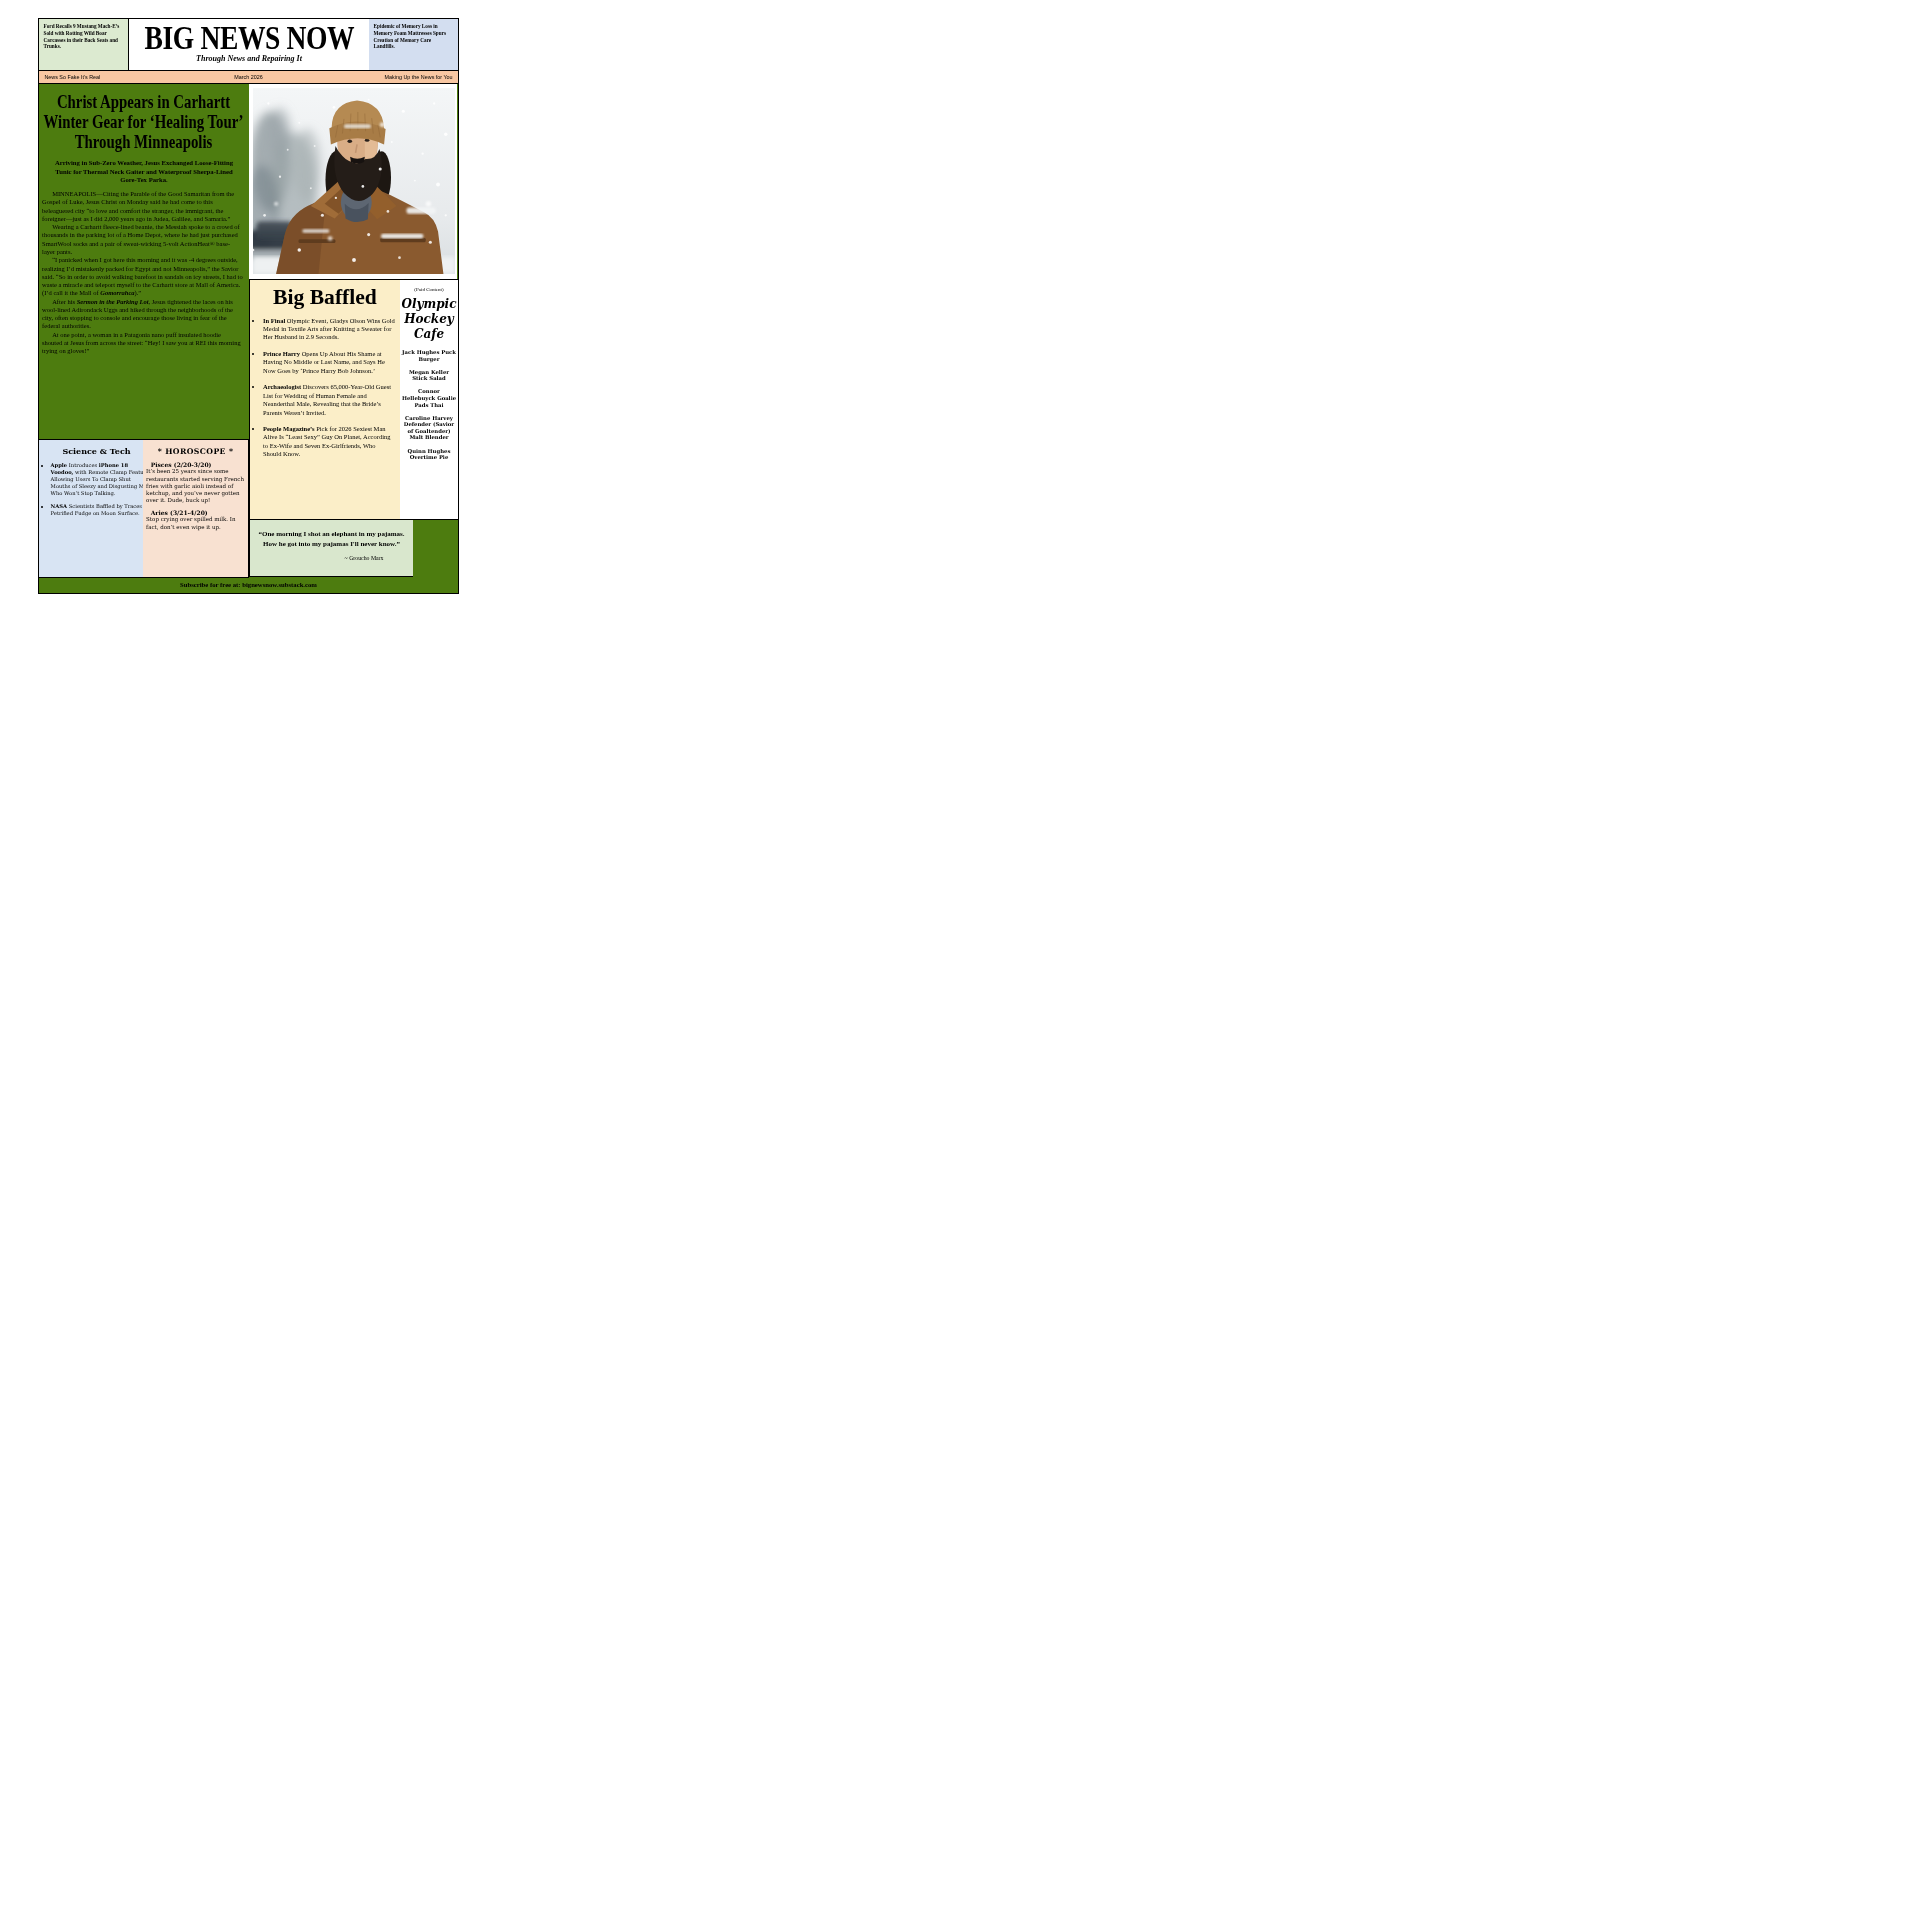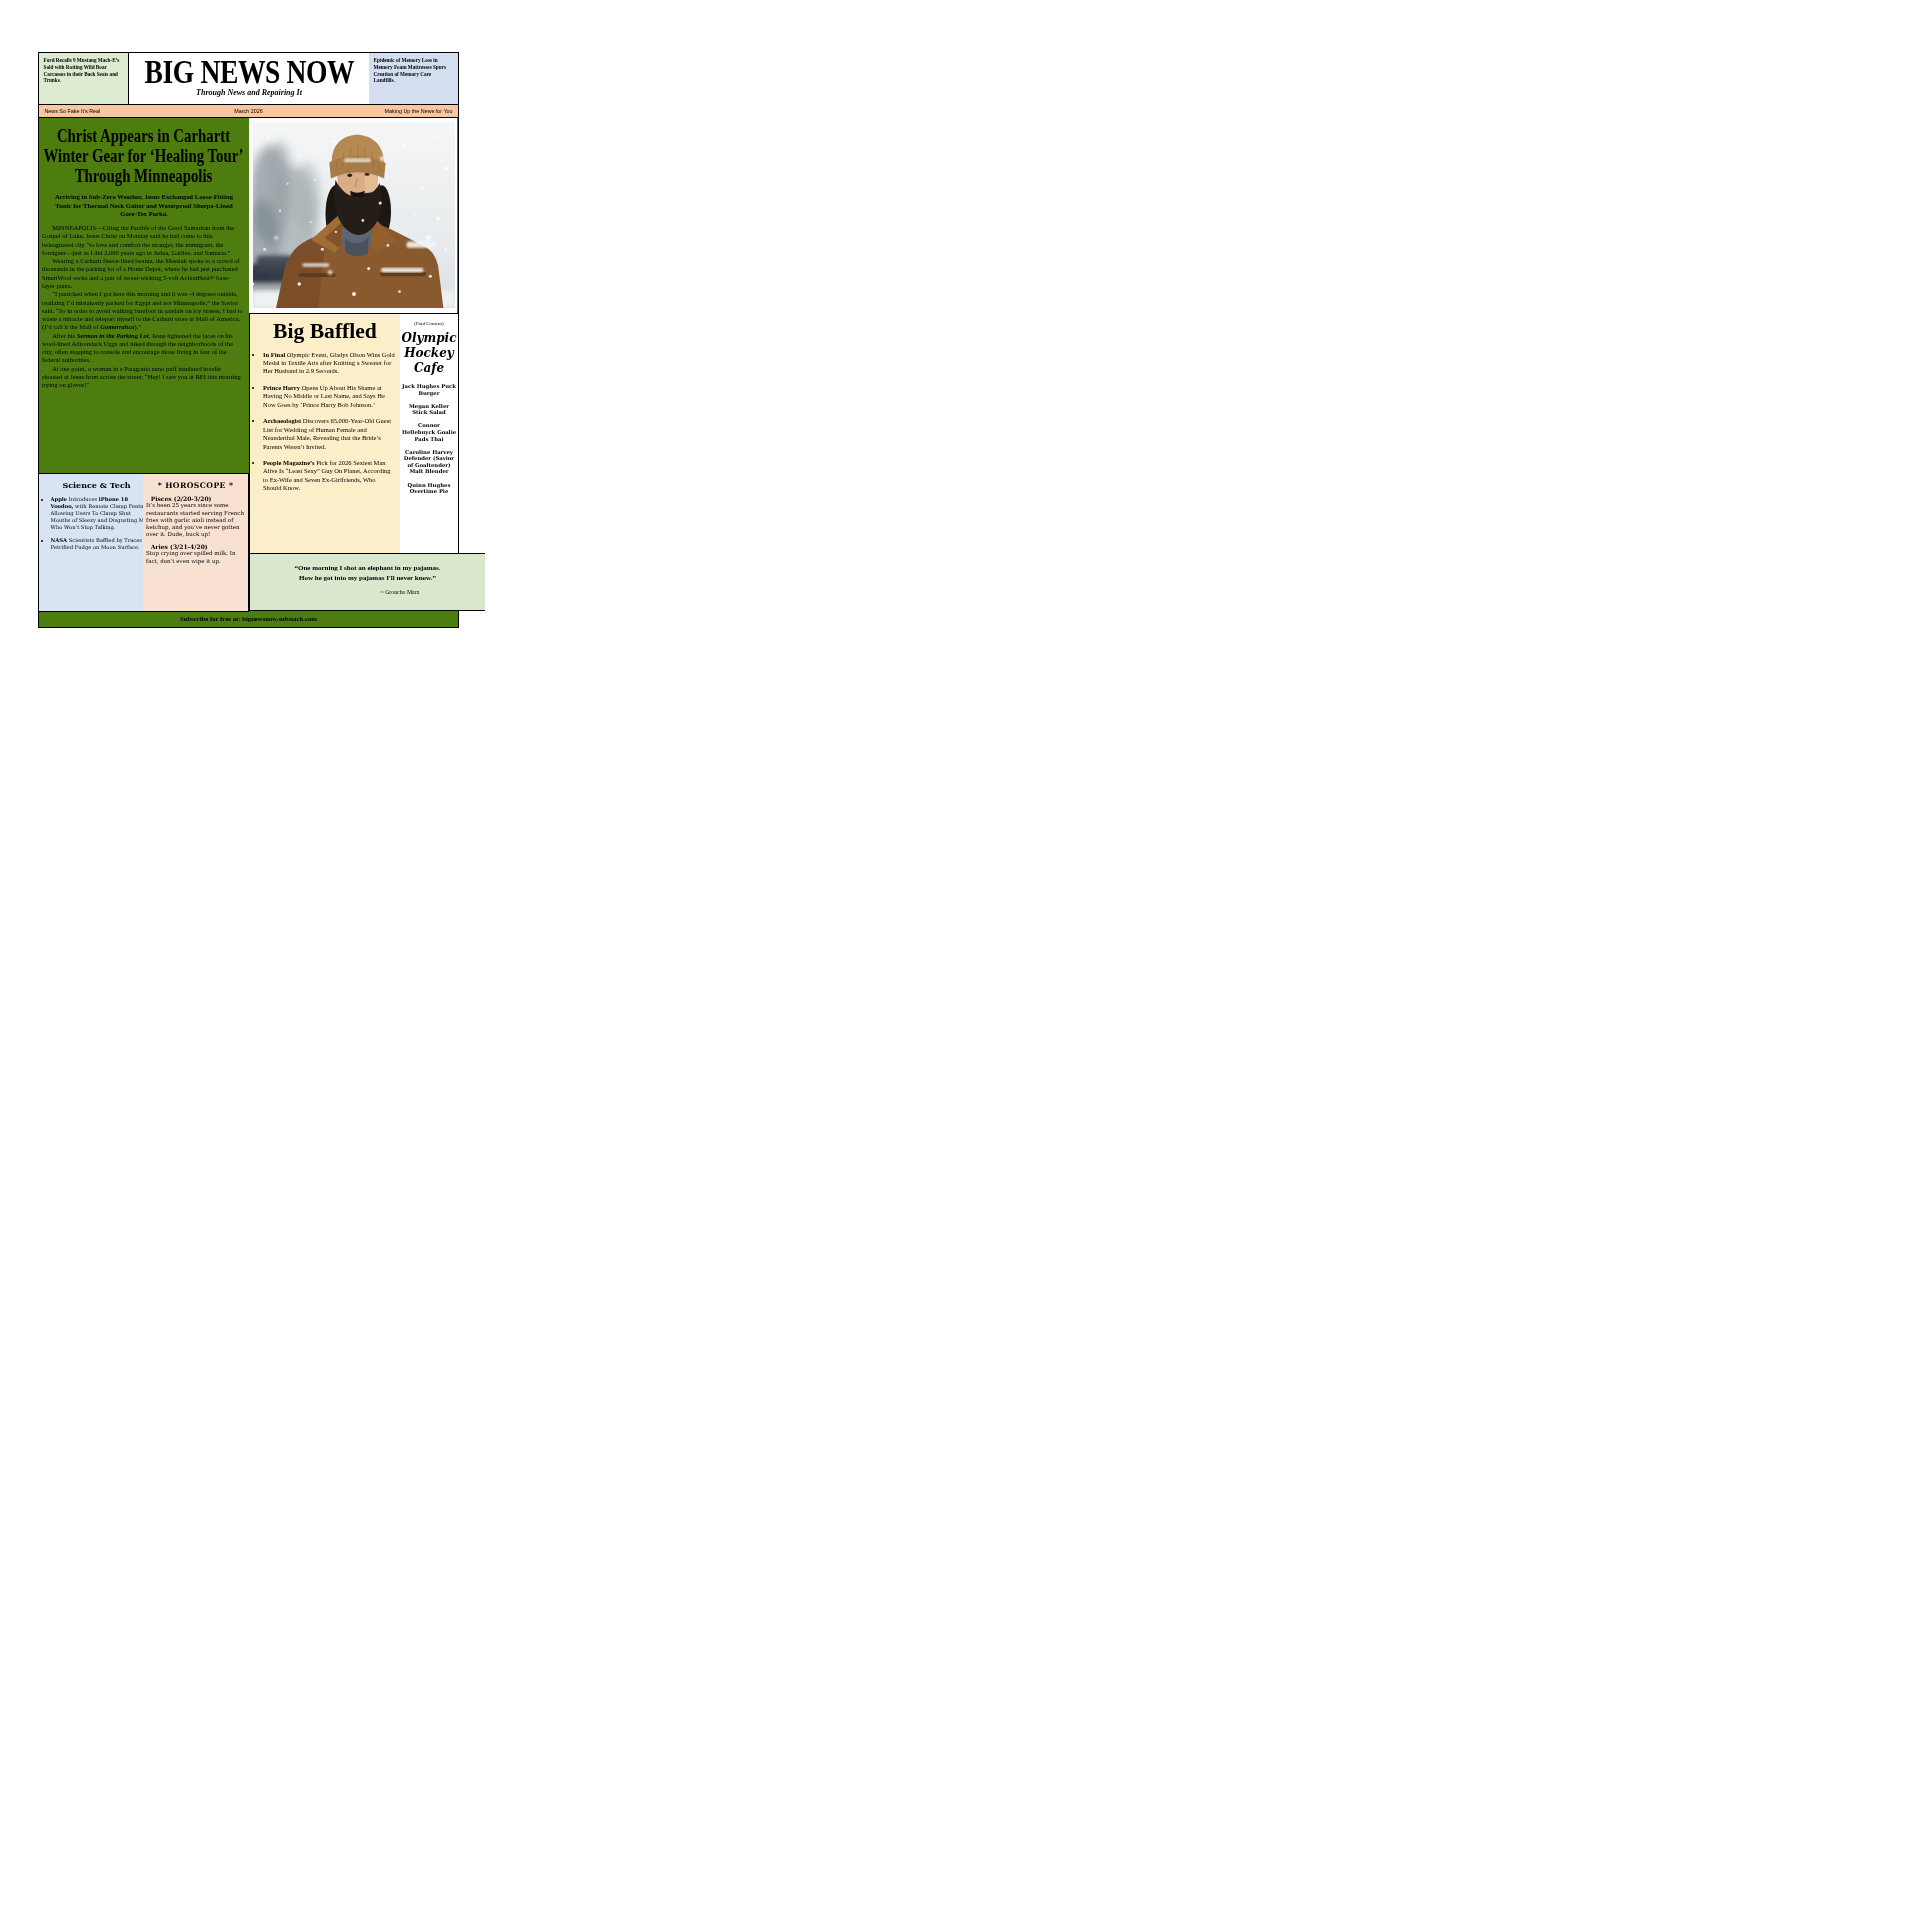--- a/index.html
+++ b/index.html
@@ -1,21 +1,21 @@
 <!DOCTYPE html>
 <html style="--c-green: #dcead0; --c-blue: #d3def0; --c-peach: #f8c7a2; --c-cream: #fbeec8; --c-pink: #f8e1d1; --c-lightblue: #d8e4f3; --c-qgreen: #d9e7cd;font-size:6.2px"><head>
 <meta charset="utf-8">
 <style>
   * { box-sizing: border-box; margin: 0; padding: 0; }
   html,body { background:#ffffff; }
   body {
     width:491px; height:636px; position:relative;
     font-family:"Liberation Serif", serif; color:#000;
   }
-  .sheet { position:absolute; left:38px; top:52px; width:421px; height:576px;border-radius:12px; }
+  .sheet { position:absolute; left:38px; top:18px; width:421px; height:576px;border-radius:12px; }
 
   
   .toprow { display:flex; height:53px; }
   .topbox { border:1.2px solid #000; padding:3.9px 4.6px; font-weight:bold; font-size:5.2px; line-height:1.32; }
   .topbox.left  { width:91px; background:var(--c-green,#dcead0); }
   .topbox.right { width:90px; background:var(--c-blue,#d3def0); border-left:none; }
   .masthead { flex:1; border:1.2px solid #000; border-right:none; border-left:none; text-align:center; overflow:hidden; background:#fff; }
   .mast-title {
     display:inline-block; margin-top:1.5px; font-weight:bold; font-size:29px; line-height:1;
     transform:scale(0.95,1.15); transform-origin:center top; white-space:nowrap; letter-spacing:-0.4px;
@@ -80,21 +80,21 @@
   .paid {
     position:absolute; left:361px; top:195px; width:58px; height:241px;
     background:#fff; border:1.2px solid #000; border-left:none; border-right:none;
     text-align:center; font-family:"DejaVu Serif", serif;
   }
   .paid-header { margin-top:7px; font-size:5px; font-family:"Liberation Serif", serif; }
   .paid-title { margin-top:5.4px; font-weight:bold; font-size:12px; line-height:1.25;font-style:italic; }
   .paid-item { margin-top:6.5px; font-weight:bold; font-size:5.3px; line-height:1.25; padding:0 1.5px; }
 
   .quote {
-    position:absolute; left:210px; top:435px; width:236px; height:58px;
+    position:absolute; left:210px; top:435px; width:164px; height:58px;
     background:var(--c-qgreen,#d9e7cd); border:1.2px solid #000; border-right:none;
   }
   .quote-line { text-align:center; font-weight:bold; font-size:7px; line-height:1.5; padding:0 5.4px; }
   .quote-line:first-child { padding-top:8.5px; }
   .quote-attr { margin-top:5.4px; text-align:center; padding-left:65px; font-size:5.8px; }
 
   .footer { position:absolute; left:0; right:0; bottom:4.6px; text-align:center; font-weight:bold; font-size:6.7px; }
 </style>
 </head>
 <body>

